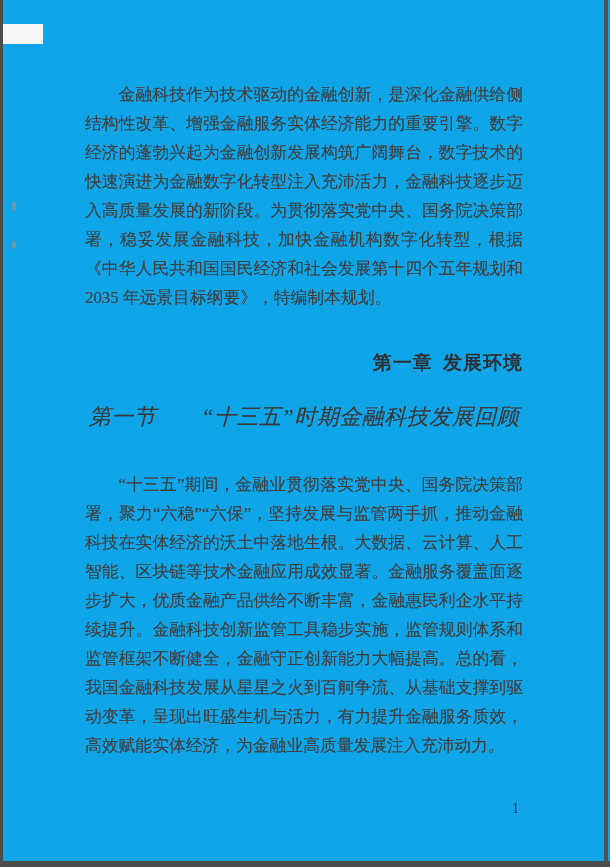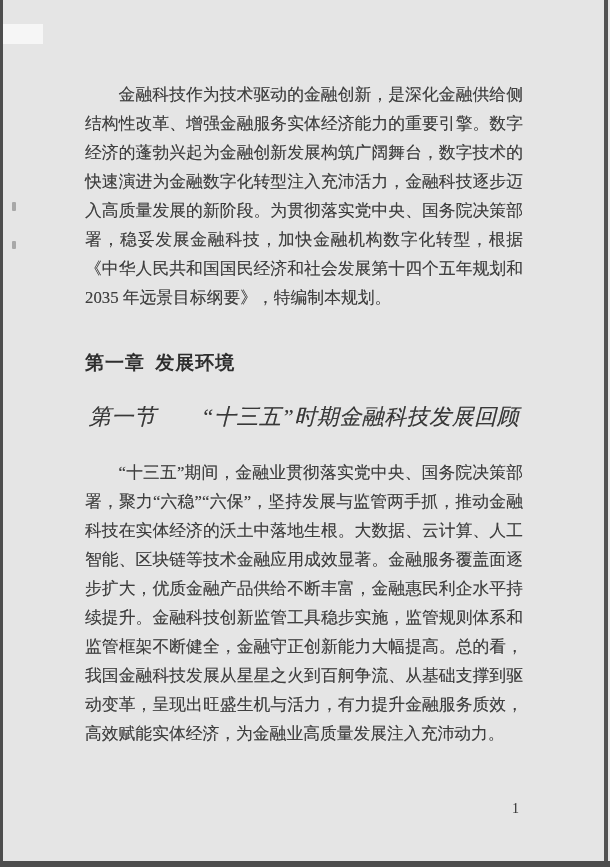--- a/index.html
+++ b/index.html
@@ -7,21 +7,21 @@
     width: 610px;
     height: 867px;
     position: relative;
     background: #ffffff;
     overflow: hidden;
     font-family: "Liberation Serif", "DejaVu Serif", serif;
   }
   .page {
     position: absolute;
     inset: 0;
-    background: #e5e5e5;
+    background: #0ea5e9;
   }
   .content {
     position: absolute;
     left: 85px;
     top: 80px;
     width: 438px;
   }
   .body-para {
     margin: 0;
     font-size: 16.8px;
@@ -32,37 +32,37 @@
     text-indent: 2em;
     text-shadow: 0 0 0.5px rgba(70,70,70,0.55);
   }
   .chapter-heading {
     margin: 38px 0 0 0;
     font-family: "Liberation Sans", "DejaVu Sans", sans-serif;
     font-weight: 700;
     font-size: 19px;
     line-height: 26px;
     color: #2e2e2e;
-    text-align: left;
+    text-align: right;
     letter-spacing: 1px;
     word-spacing: 4px;
   }
   .section-heading {
     margin: 28px 0 0 0;
     font-style: italic;
     font-weight: 500;
     font-size: 22px;
     line-height: 26px;
     color: #383838;
     text-align: center;
     letter-spacing: 0.5px;
     text-shadow: 0 0 0.5px rgba(70,70,70,0.5);
   }
   .para-2 {
-    margin-top: 28px;
+    margin-top: 40px;
   }
   .page-number {
     position: absolute;
     left: 512px;
     top: 801px;
     font-size: 14px;
     color: #2f2f2f;
   }
   
   .edge-left {

